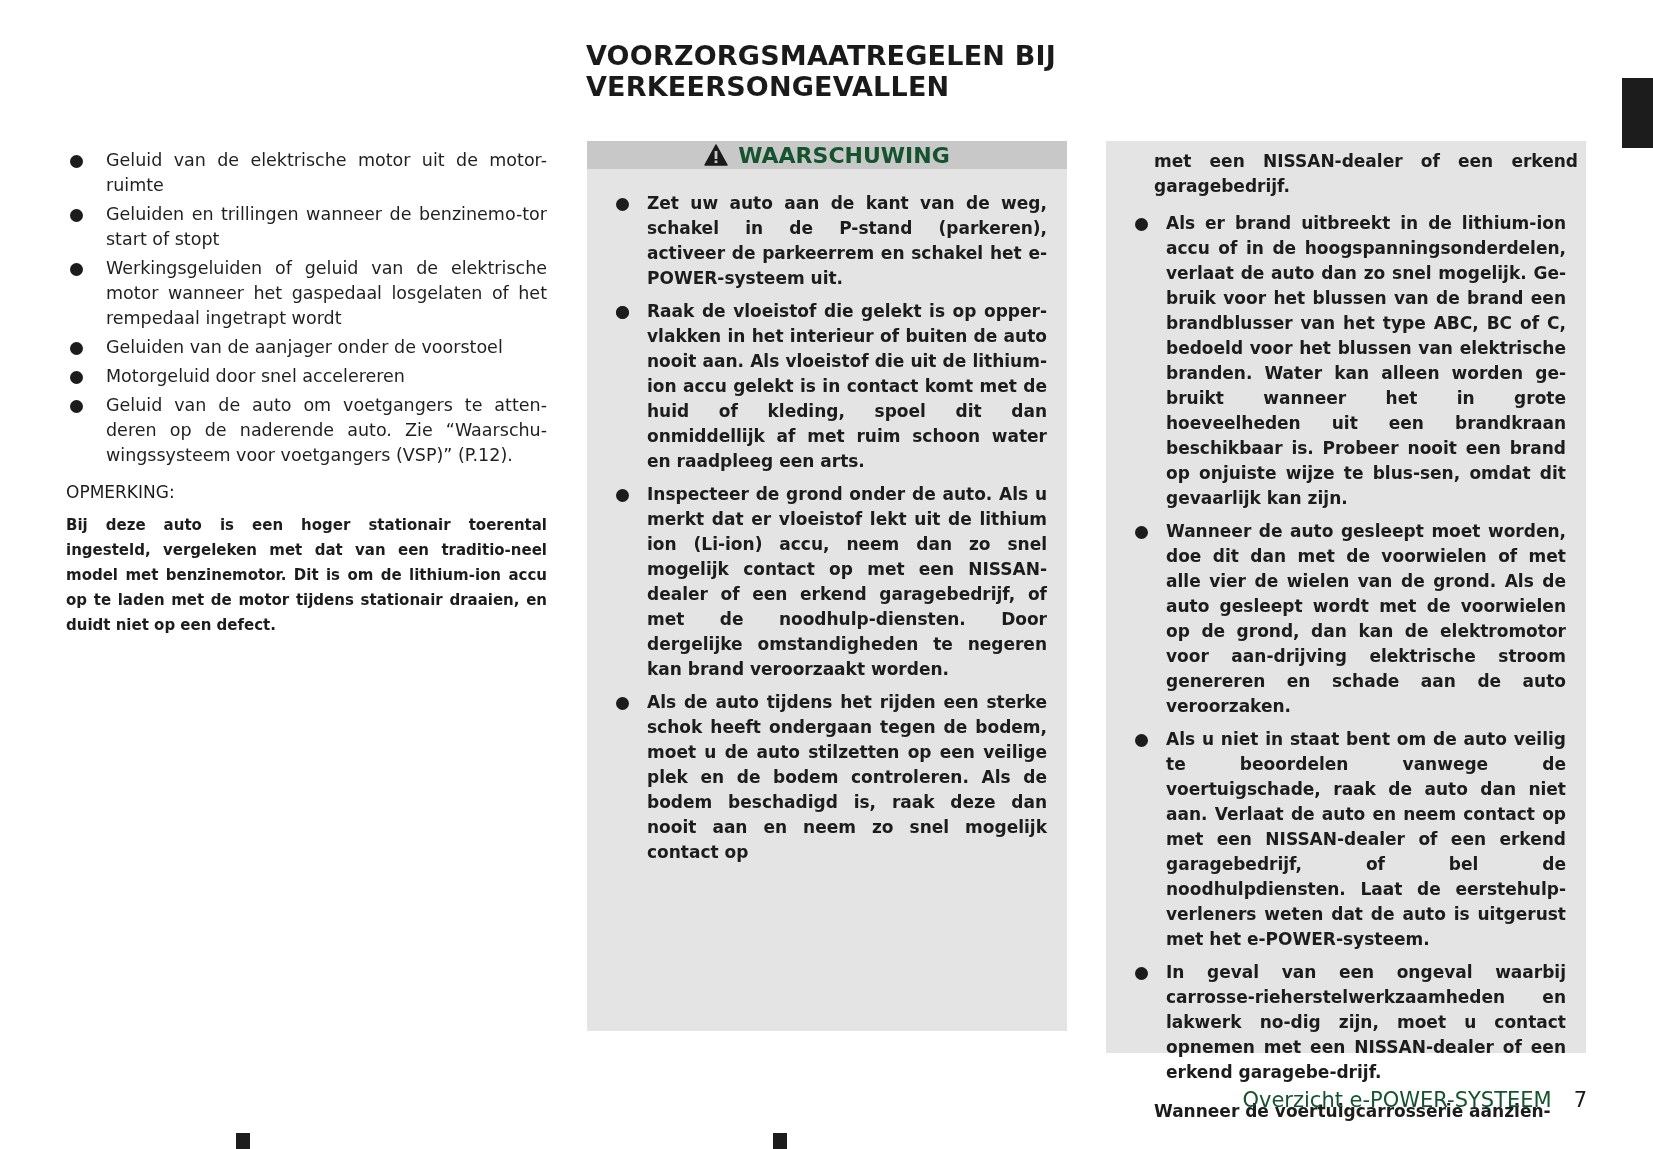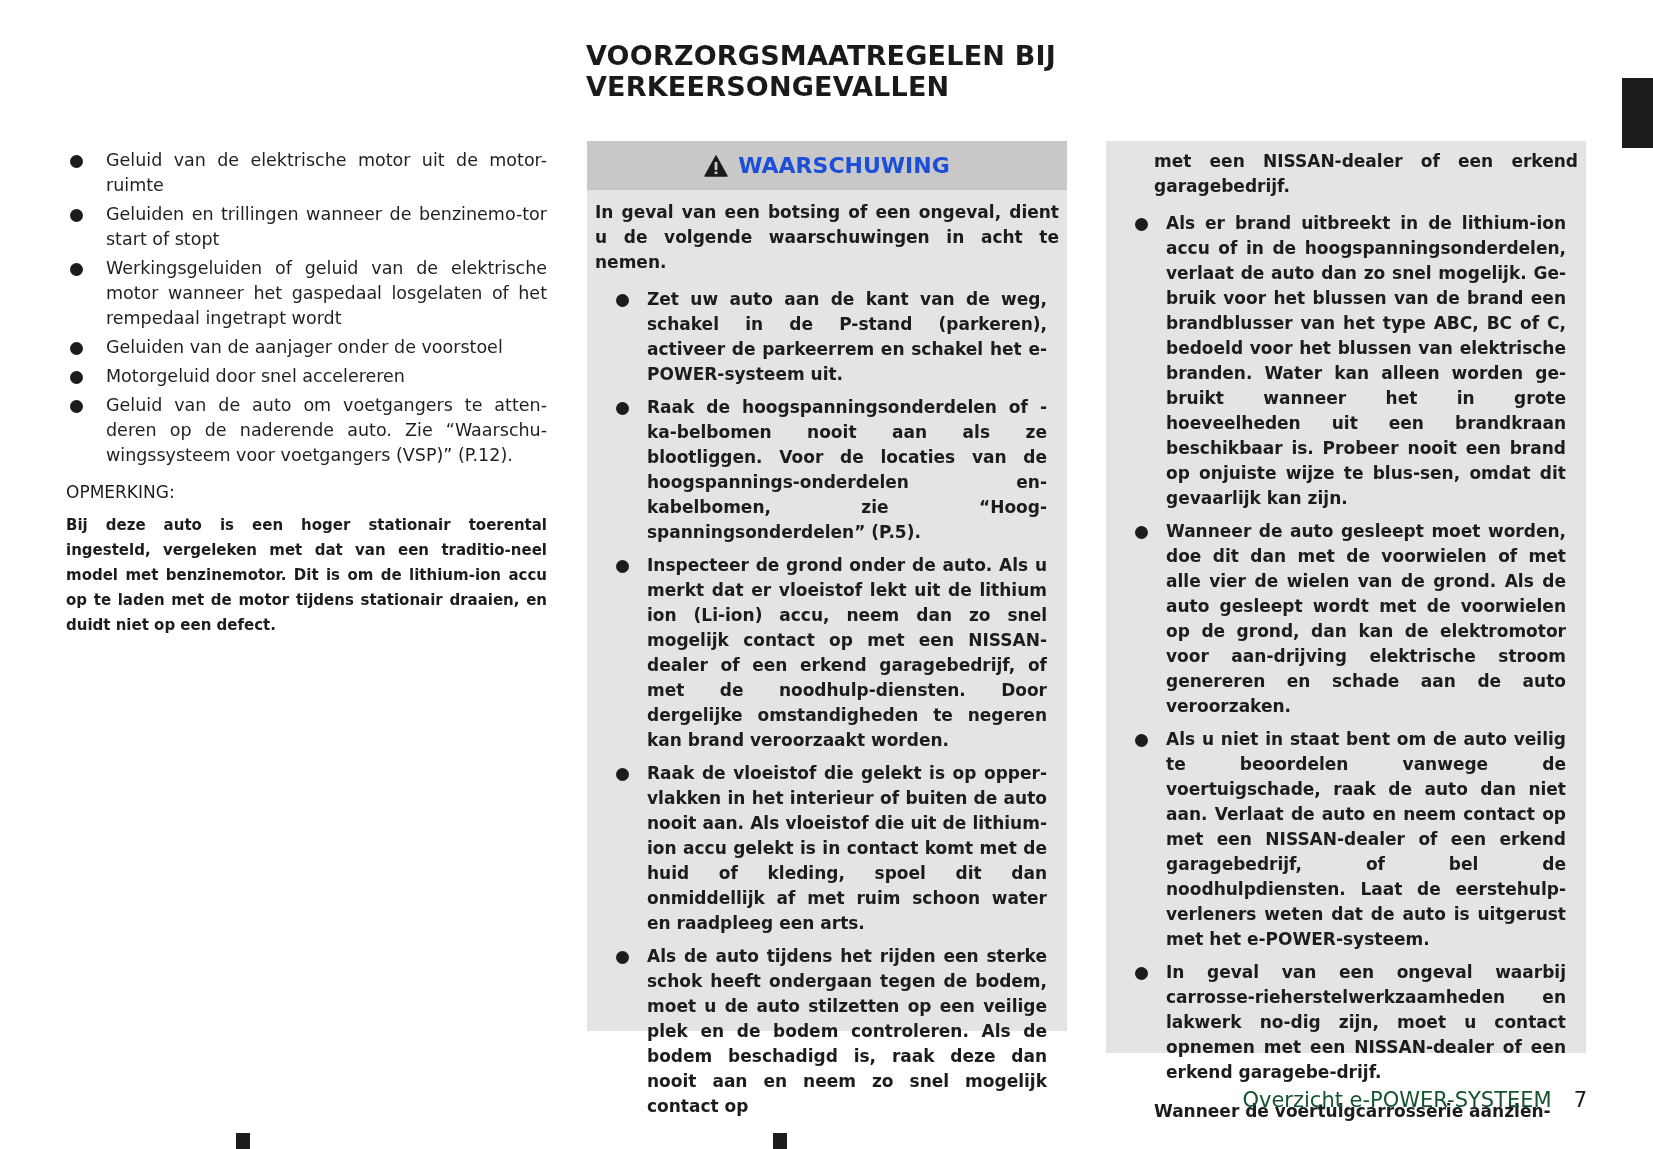--- a/index.html
+++ b/index.html
@@ -32,23 +32,23 @@
     border-radius: 50%; background: #1c1c1c;
   }
   .note-heading { margin-top: 12px; font-weight: normal; font-size: 17px; line-height: 25px; }
   .note-body {
     margin-top: 8px; font-weight: bold; font-size: 15px; line-height: 25px; text-align: justify;
   }
 
   
   .warn-box { left: 587px; top: 141px; width: 480px; height: 890px; background: #e4e4e4; }
   .warn-header {
-    height: 49px; background: #c8c8c8;
+    height: 28px; background: #c8c8c8;
     display: flex; align-items: center; justify-content: center;
-    font-weight: bold; font-size: 22px; color: #1d4ed8;
+    font-weight: bold; font-size: 22px; color: #14532d;
   }
   .warn-icon { width: 24px; height: 22px; margin-right: 10px; display: inline-block; }
   .warn-body { padding: 10px 8px 0 8px; }
   .warn-intro {
     font-weight: bold; font-size: 17px; line-height: 25px; text-align: justify; margin-bottom: 10px;
   }
   .warn-list, .cont-list { list-style: none; margin: 12px; padding: 0; }
   .warn-list li, .cont-list li {
     position: relative; padding-left: 40px; margin-bottom: 8px;
     font-weight: bold; font-size: 17px; line-height: 25px; text-align: justify;
@@ -103,26 +103,25 @@
     <span class="warn-icon">
       <svg width="24" height="22" viewBox="0 0 24 22">
         <path d="M12 1 L23 21 L1 21 Z" fill="#1a1a1a" stroke="#1a1a1a" stroke-width="1.5" stroke-linejoin="round"></path>
         <rect x="10.6" y="7" width="2.8" height="8" fill="#c8c8c8"></rect>
         <rect x="10.6" y="16.5" width="2.8" height="2.6" fill="#c8c8c8"></rect>
       </svg>
     </span>
     <span>WAARSCHUWING</span>
   </div>
   <div class="warn-body">
-    <div class="warn-intro">In geval van een botsing of een ongeval, dient u de volgende waarschuwingen in acht te nemen.</div>
     <ul class="warn-list">
       <li><span class="bullet"></span><span>Zet uw auto aan de kant van de weg, schakel in de P-stand (parkeren), activeer de parkeerrem en schakel het e-POWER-systeem uit.</span></li>
-      <li><span class="bullet"></span><span>Raak de hoogspanningsonderdelen of -ka-belbomen nooit aan als ze blootliggen. Voor de locaties van de hoogspannings-onderdelen en-kabelbomen, zie “Hoog-spanningsonderdelen” (P.5).</span></li>
+      <li><span class="bullet"></span></li>
+      <li><span class="bullet"></span><span>Raak de vloeistof die gelekt is op opper-vlakken in het interieur of buiten de auto nooit aan. Als vloeistof die uit de lithium-ion accu gelekt is in contact komt met de huid of kleding, spoel dit dan onmiddellijk af met ruim schoon water en raadpleeg een arts.</span></li>
       <li><span class="bullet"></span><span>Inspecteer de grond onder de auto. Als u merkt dat er vloeistof lekt uit de lithium ion (Li-ion) accu, neem dan zo snel mogelijk contact op met een NISSAN-dealer of een erkend garagebedrijf, of met de noodhulp-diensten. Door dergelijke omstandigheden te negeren kan brand veroorzaakt worden.</span></li>
-      <li><span class="bullet"></span><span>Raak de vloeistof die gelekt is op opper-vlakken in het interieur of buiten de auto nooit aan. Als vloeistof die uit de lithium-ion accu gelekt is in contact komt met de huid of kleding, spoel dit dan onmiddellijk af met ruim schoon water en raadpleeg een arts.</span></li>
       <li><span class="bullet"></span><span>Als de auto tijdens het rijden een sterke schok heeft ondergaan tegen de bodem, moet u de auto stilzetten op een veilige plek en de bodem controleren. Als de bodem beschadigd is, raak deze dan nooit aan en neem zo snel mogelijk contact op</span></li>
     </ul>
   </div>
 </div>
 
 <div class="abs cont-box">
   <div class="cont-inner">
     <div class="cont-lead">met een NISSAN-dealer of een erkend garagebedrijf.</div>
     <ul class="cont-list">
       <li><span class="bullet"></span><span>Als er brand uitbreekt in de lithium-ion accu of in de hoogspanningsonderdelen, verlaat de auto dan zo snel mogelijk. Ge-bruik voor het blussen van de brand een brandblusser van het type ABC, BC of C, bedoeld voor het blussen van elektrische branden. Water kan alleen worden ge-bruikt wanneer het in grote hoeveelheden uit een brandkraan beschikbaar is. Probeer nooit een brand op onjuiste wijze te blus-sen, omdat dit gevaarlijk kan zijn.</span></li>

